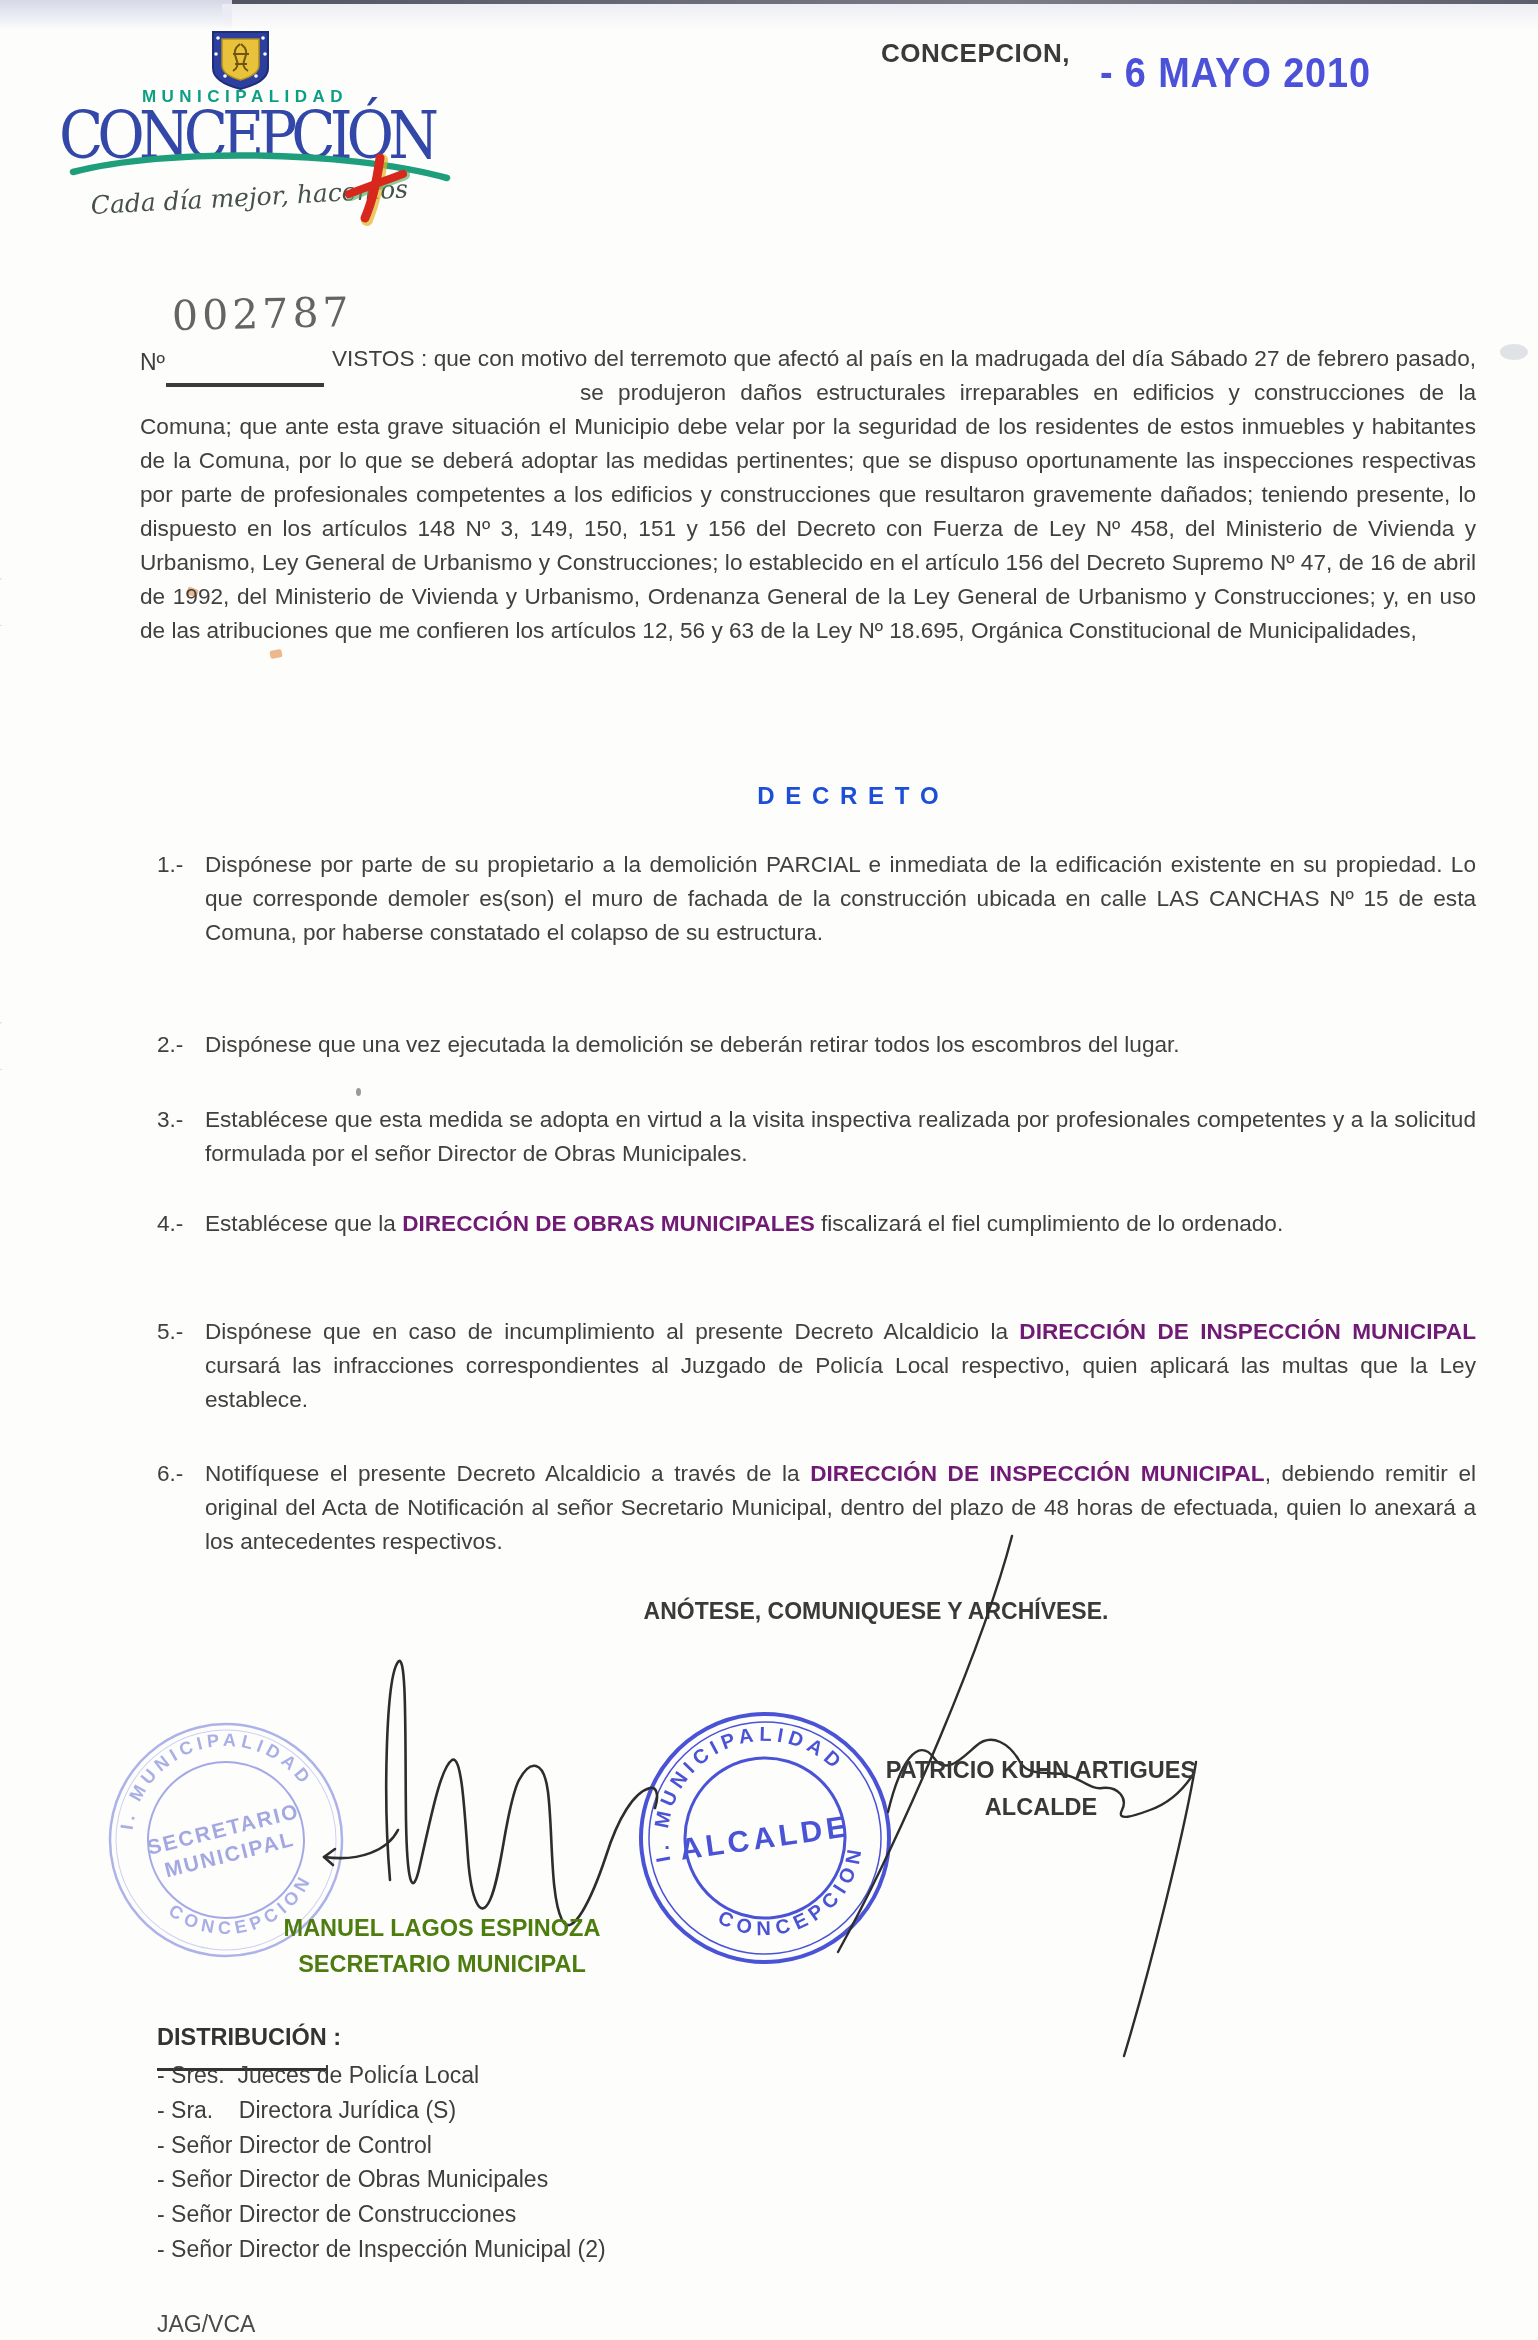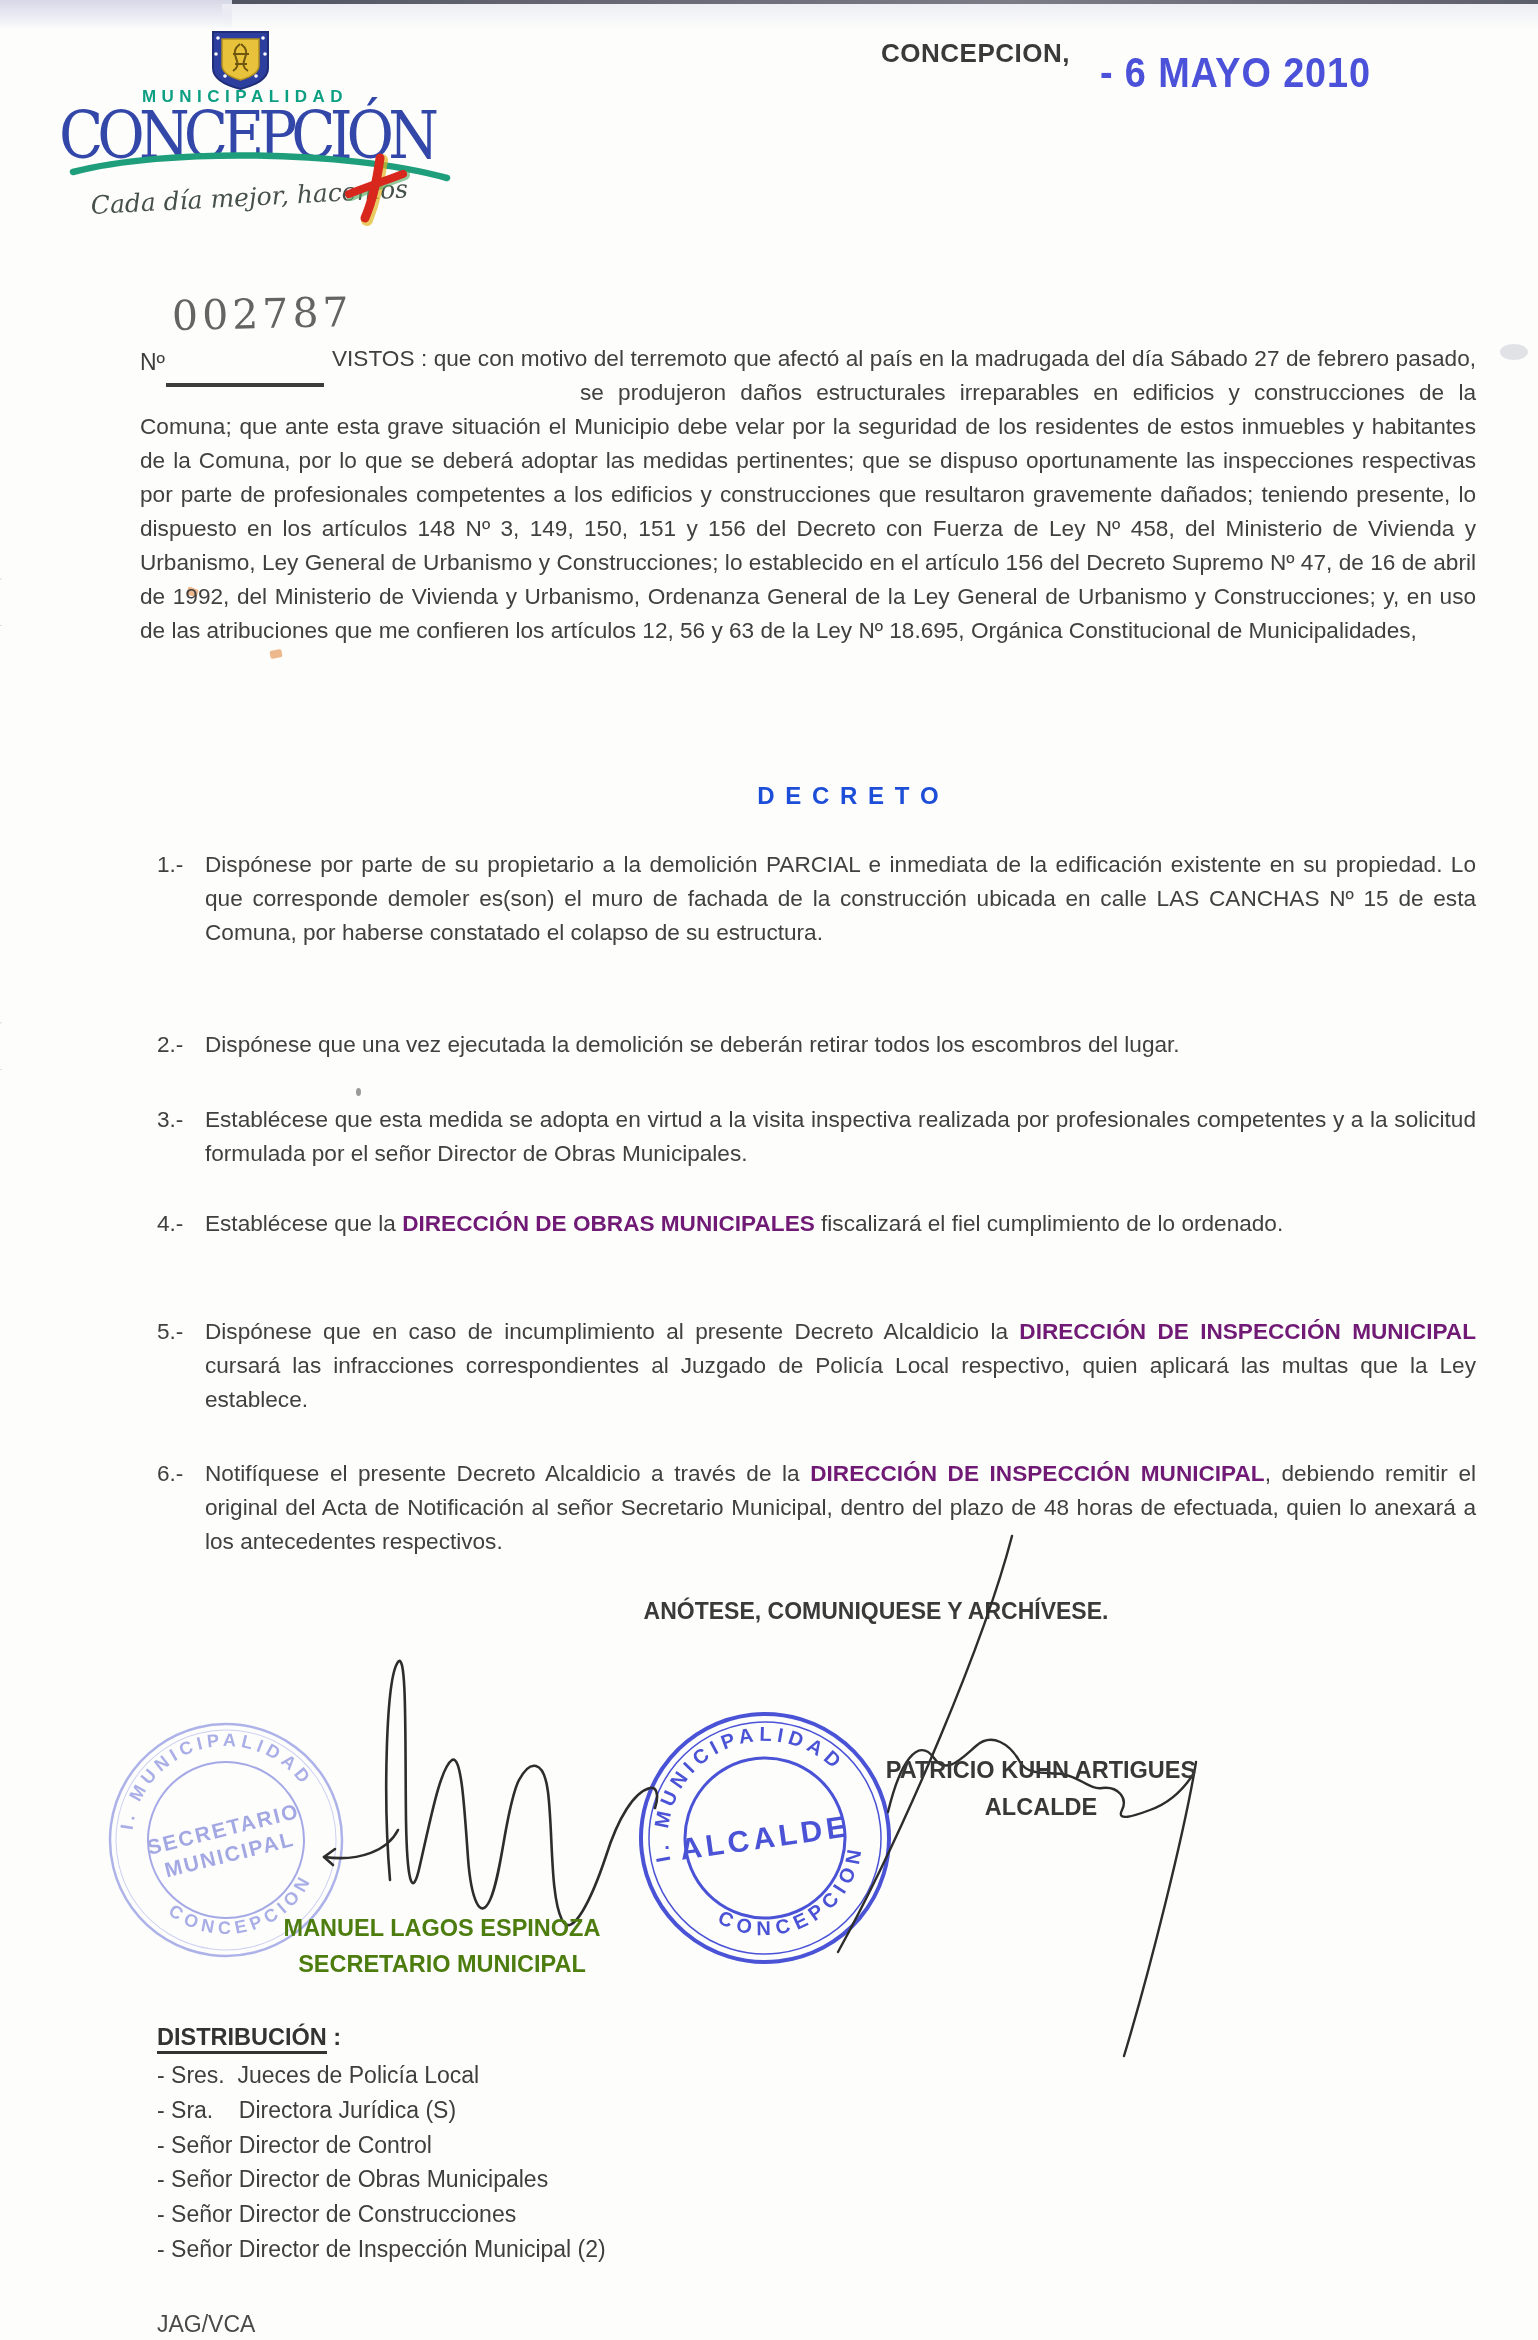--- a/index.html
+++ b/index.html
@@ -49,21 +49,21 @@
     padding-left:136px;box-sizing:border-box;font-size:23px;font-weight:bold;color:#3a3a3a;}
   
   .sig-layer{position:absolute;left:0;top:1500px;width:1538px;height:700px;pointer-events:none;}
   .mayor-block{position:absolute;left:845px;top:1752px;width:392px;text-align:center;
     font-weight:bold;font-size:23.5px;color:#383838;line-height:37px;}
   .secretary-block{position:absolute;left:232px;top:1910px;width:420px;text-align:center;
     font-weight:bold;font-size:23.5px;color:#4d7c0f;line-height:36px;}
   
   .distribution{position:absolute;left:157px;top:2024px;font-size:23px;color:#3e3e3e;}
   .dist-heading{font-weight:bold;font-size:23.5px;color:#333;}
-  .dist-heading .word{border-bottom:3px solid #333;padding-bottom:1px;}
+  .dist-heading .word{border-bottom:3px solid #333;padding-bottom:18px;}
   .dist-list{margin-top:7px;}
   .dist-item{white-space:pre-wrap;line-height:34.8px;}
   .dist-initials{line-height:34.8px;color:#4a4a4a;margin-top:40px;}
 </style>
 </head>
 <body>
 
 <div class="page">
 
   <div class="scan-topline"></div>

